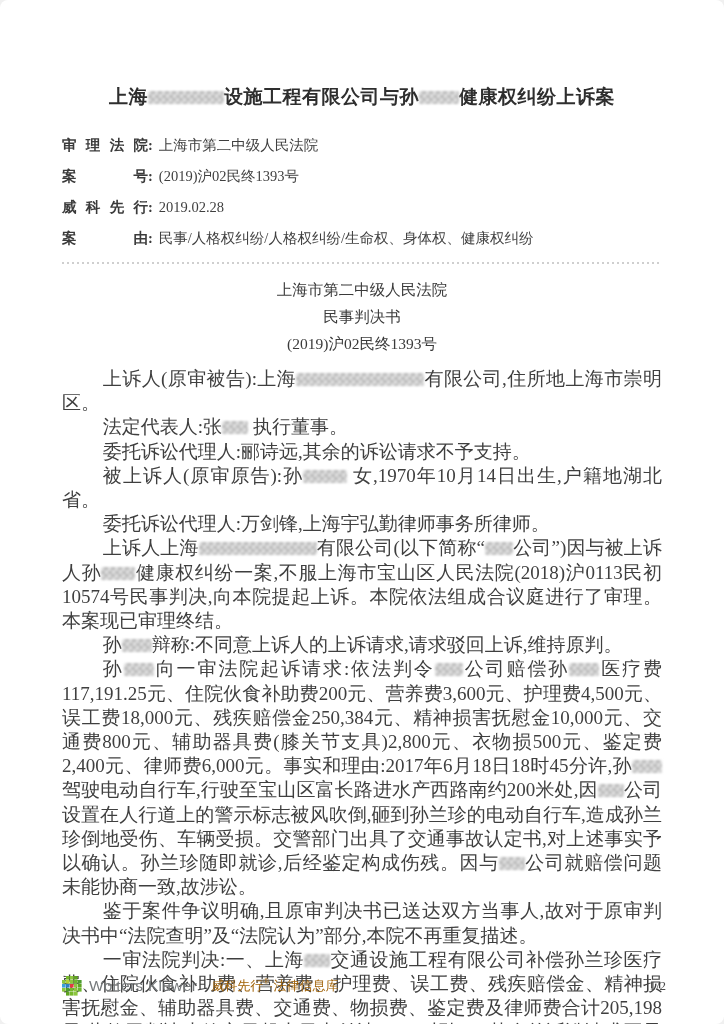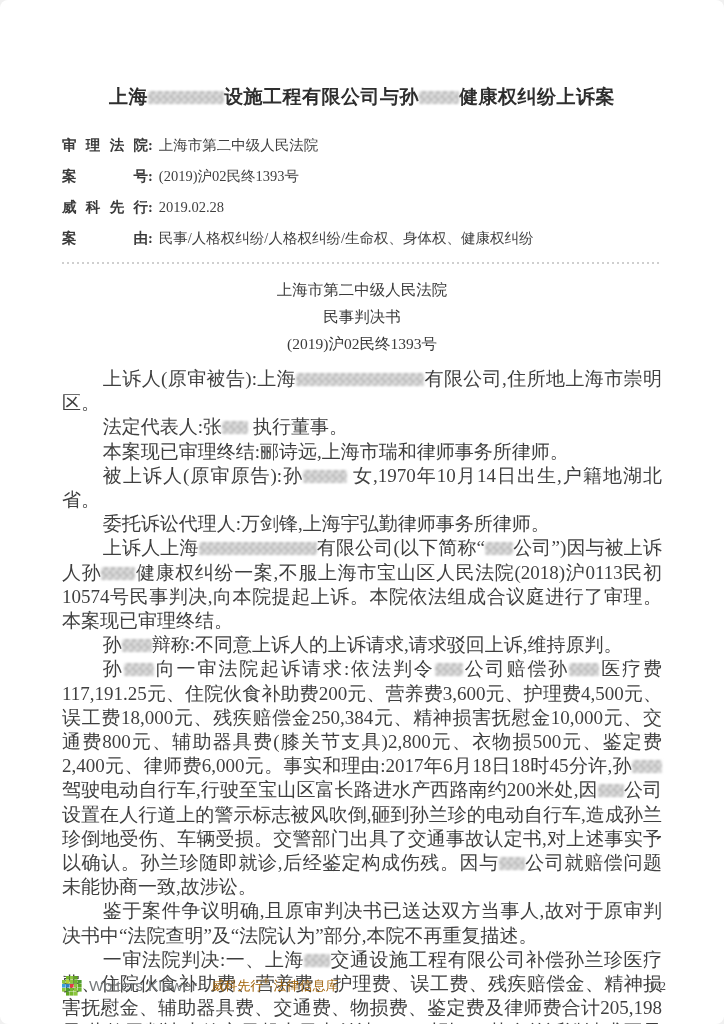--- a/index.html
+++ b/index.html
@@ -118,21 +118,21 @@
 
   <div class="doc-center">
     <div>上海市第二中级人民法院</div>
     <div>民事判决书</div>
     <div>(2019)沪02民终1393号</div>
   </div>
 
   <div class="body-text">
       <p class="para">上诉人(原审被告):上海<span class="redact" style="width: 128px;"></span>有限公司,住所地上海市崇明区。</p>
       <p class="para">法定代表人:张<span class="redact" style="width: 26px;"></span> 执行董事。</p>
-      <p class="para">本案现已审理终结:郦诗远,上海市瑞和律师事务所律师。</p>
+      <p class="para">委托诉讼代理人:郦诗远,其余的诉讼请求不予支持。</p>
       <p class="para">被上诉人(原审原告):孙<span class="redact" style="width: 44px;"></span> 女,1970年10月14日出生,户籍地湖北省。</p>
       <p class="para">委托诉讼代理人:万剑锋,上海宇弘勤律师事务所律师。</p>
       <p class="para">上诉人上海<span class="redact" style="width: 118px;"></span>有限公司(以下简称“<span class="redact" style="width: 28px;"></span>公司”)因与被上诉人孙<span class="redact" style="width: 34px;"></span>健康权纠纷一案,不服上海市宝山区人民法院(2018)沪0113民初10574号民事判决,向本院提起上诉。本院依法组成合议庭进行了审理。本案现已审理终结。</p>
       <p class="para">孙<span class="redact" style="width: 30px;"></span>辩称:不同意上诉人的上诉请求,请求驳回上诉,维持原判。</p>
       <p class="para">孙<span class="redact" style="width: 30px;"></span>向一审法院起诉请求:依法判令<span class="redact" style="width: 28px;"></span>公司赔偿孙<span class="redact" style="width: 30px;"></span>医疗费117,191.25元、住院伙食补助费200元、营养费3,600元、护理费4,500元、误工费18,000元、残疾赔偿金250,384元、精神损害抚慰金10,000元、交通费800元、辅助器具费(膝关节支具)2,800元、衣物损500元、鉴定费2,400元、律师费6,000元。事实和理由:2017年6月18日18时45分许,孙<span class="redact" style="width: 30px;"></span>驾驶电动自行车,行驶至宝山区富长路进水产西路南约200米处,因<span class="redact" style="width: 26px;"></span>公司设置在人行道上的警示标志被风吹倒,砸到孙兰珍的电动自行车,造成孙兰珍倒地受伤、车辆受损。交警部门出具了交通事故认定书,对上述事实予以确认。孙兰珍随即就诊,后经鉴定构成伤残。因与<span class="redact" style="width: 26px;"></span>公司就赔偿问题未能协商一致,故涉讼。</p>
       <p class="para">鉴于案件争议明确,且原审判决书已送达双方当事人,故对于原审判决书中“法院查明”及“法院认为”部分,本院不再重复描述。</p>
       <p class="para">一审法院判决:一、上海<span class="redact" style="width: 26px;"></span>交通设施工程有限公司补偿孙兰珍医疗费、住院伙食补助费、营养费、护理费、误工费、残疾赔偿金、精神损害抚慰金、辅助器具费、交通费、物损费、鉴定费及律师费合计205,198元,此款于判决生效之日起十日内付清;二、对孙<span class="redact" style="width: 30px;"></span>其余的诉讼请求不予支持。</p>
     </div>
 
   <div class="footer">

